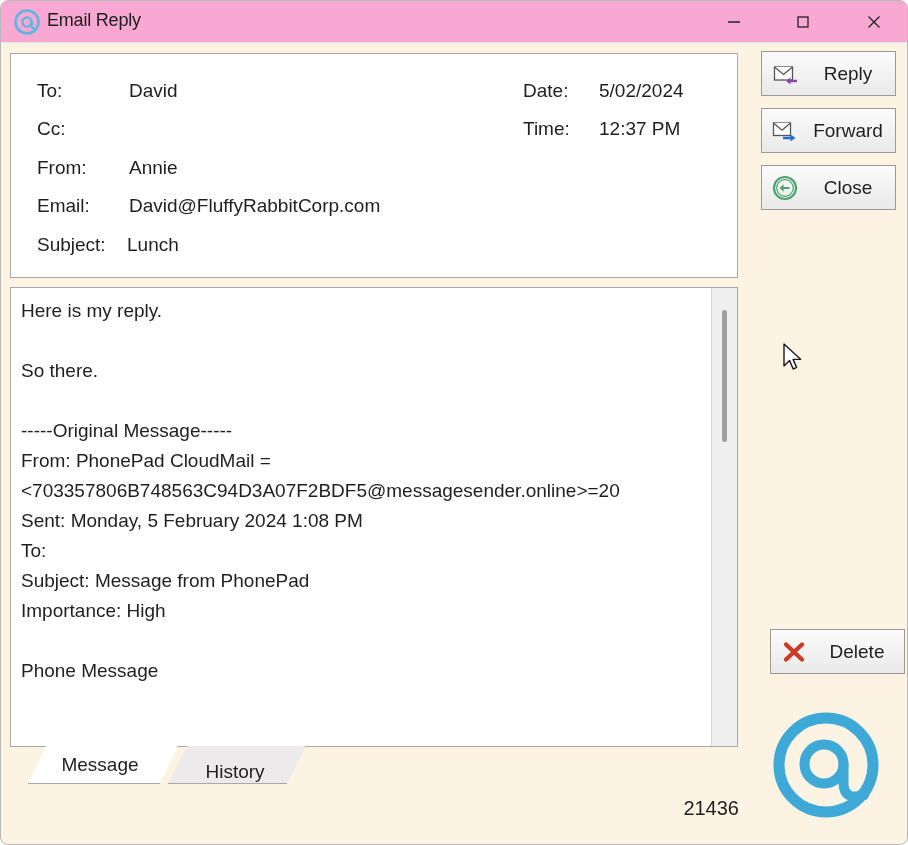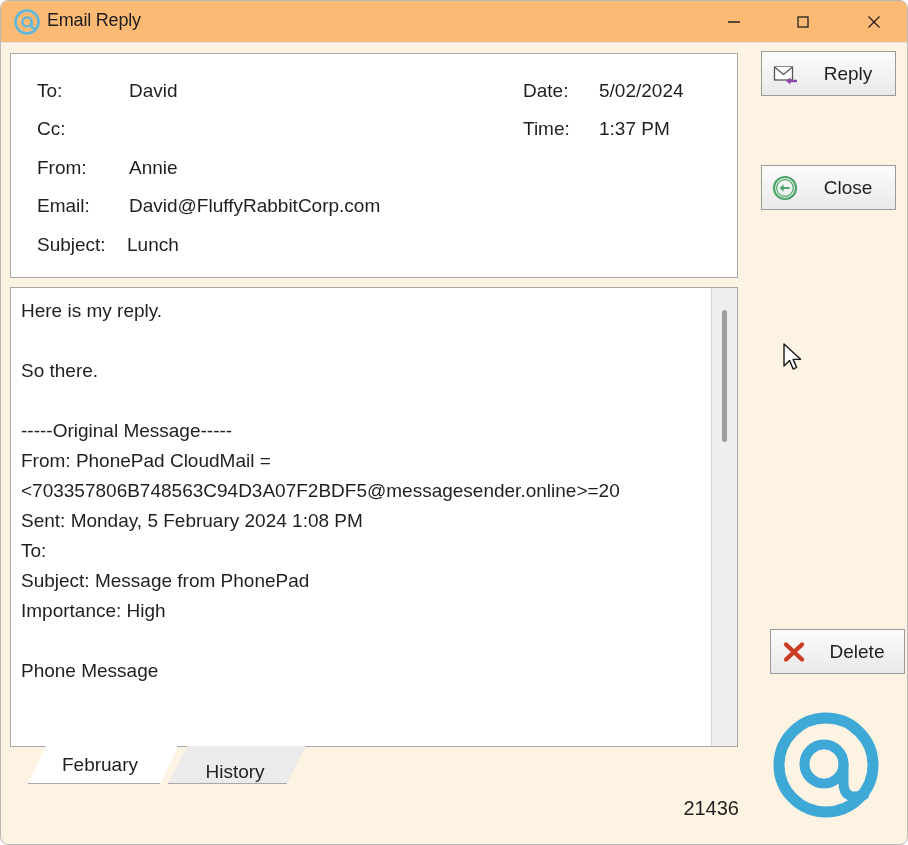--- a/index.html
+++ b/index.html
@@ -25,21 +25,21 @@
     border-radius: 8px;
     overflow: hidden;
   }
 
   
   #titlebar {
     position: absolute;
     left: 0; top: 0;
     width: 908px;
     height: 42px;
-    background: #fdba74;
+    background: #f9a8d4;
     border-bottom: 1px solid #e2e6ea;
     box-sizing: border-box;
   }
   #title-icon {
     position: absolute;
     left: 12px; top: 7px;
     width: 28px; height: 28px;
   }
   #title-text {
     position: absolute;
@@ -312,21 +312,21 @@
       <span class="field-value" style="left:116px;">Lunch</span>
     </div>
 
     <div class="field-row" style="top:18px;">
       <span class="rt-label">Date:</span>
       <span class="rt-value">5/02/2024</span>
     </div>
 
     <div class="field-row" style="top:56px;">
       <span class="rt-label">Time:</span>
-      <span class="rt-value">1:37 PM</span>
+      <span class="rt-value">12:37 PM</span>
     </div>
   </div>
 
   <div id="body-panel">
     <div id="body-text">Here is my reply.
 
 So there.
 
 -----Original Message-----
 From: PhonePad CloudMail =
@@ -337,39 +337,50 @@
 Importance: High
 
 Phone Message</div>
     <div id="body-scrollbar">
       <div id="body-scrollthumb"></div>
     </div>
   </div>
 
   <div id="tabs">
     <div class="tab" id="tab-message">
-      <span>February</span>
+      <span>Message</span>
     </div>
     <div class="tab" id="tab-history">
       <span>History</span>
     </div>
   </div>
 
   <div class="action-btn" id="btn-reply">
     <span class="btn-icon">
       <svg width="28" height="26" viewBox="0 0 28 26">
         <rect x="3.5" y="6" width="18" height="13" fill="#ffffff" stroke="#555" stroke-width="1.3"></rect>
         <path d="M3.5 6 L12.5 13.5 L21.5 6" fill="#ffffff" stroke="#555" stroke-width="1.3"></path>
         <path d="M26 20 L18 20" stroke="#8E44AD" stroke-width="2.6"></path>
         <path d="M19.5 16.4 L15 20 L19.5 23.6 Z" fill="#8E44AD"></path>
       </svg>
     </span>
     <span class="btn-label">Reply</span>
   </div>
 
+  <div class="action-btn" id="btn-forward">
+    <span class="btn-icon">
+      <svg width="28" height="26" viewBox="0 0 28 26">
+        <rect x="2.5" y="5" width="17" height="12.5" fill="#ffffff" stroke="#555" stroke-width="1.3"></rect>
+        <path d="M2.5 5 L11 12.2 L19.5 5" fill="#ffffff" stroke="#555" stroke-width="1.3"></path>
+        <path d="M12 20 L21 20" stroke="#1F6FD0" stroke-width="2.6"></path>
+        <path d="M19.5 16.4 L24.5 20 L19.5 23.6 Z" fill="#1F6FD0"></path>
+      </svg>
+    </span>
+    <span class="btn-label">Forward</span>
+  </div>
 
   <div class="action-btn" id="btn-close">
     <span class="btn-icon">
       <svg width="28" height="28" viewBox="0 0 28 28">
         <circle cx="14" cy="14" r="11" fill="none" stroke="#4CA36B" stroke-width="2.2"></circle>
         <circle cx="14" cy="14" r="8.3" fill="none" stroke="#4CA36B" stroke-width="1.2"></circle>
         <path d="M18.5 14 L10.5 14" stroke="#4CA36B" stroke-width="2.1"></path>
         <path d="M12.6 10.3 L8.6 14 L12.6 17.7 Z" fill="#4CA36B"></path>
       </svg>
     </span>

